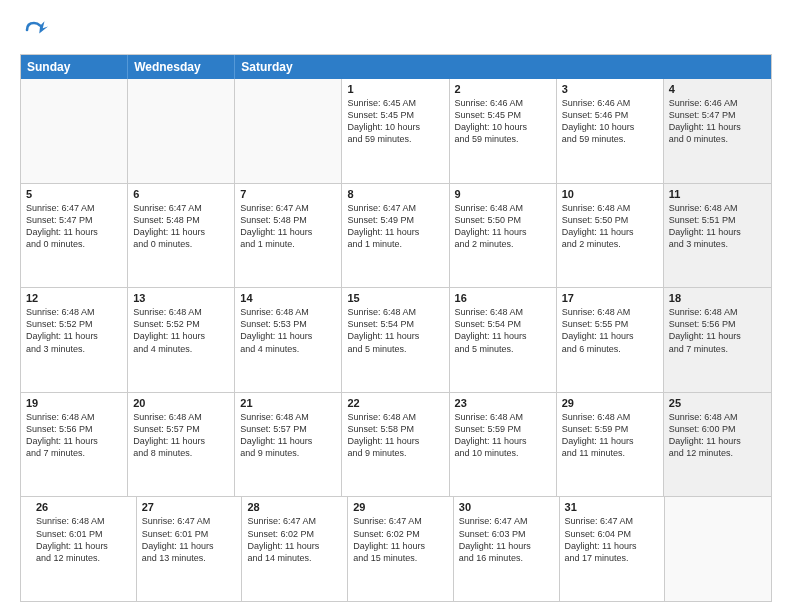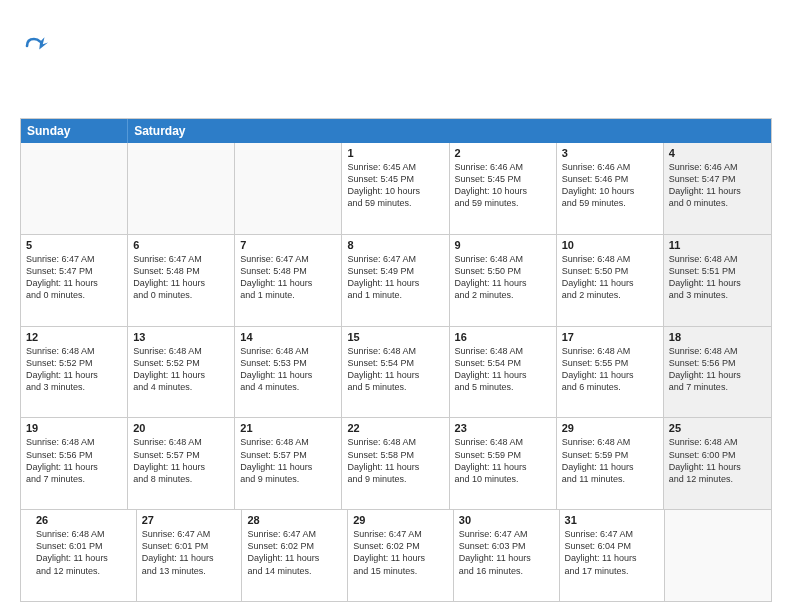--- a/index.html
+++ b/index.html
@@ -6,24 +6,23 @@
     body {
       width: 792px;
       height: 612px;
       font-family: Arial, sans-serif;
       background: #fff;
       overflow: hidden;
     }
     .page {
       width: 792px;
       height: 612px;
-      padding: 32px 20px 10px 20px;
+      padding: 16px 20px 10px 20px;
       display: flex;
       flex-direction: column;
-      gap: 48px;
     }
     .header {
       display: flex;
       justify-content: space-between;
       align-items: flex-start;
       margin-bottom: 10px;
     }
     .logo {
       display: flex;
       align-items: center;
@@ -131,20 +130,21 @@
     </div>
     <div class="title-section">
       <div class="month-title"></div>
       <div class="location"></div>
     </div>
   </div>
 
   <div class="calendar">
     <div class="cal-header">
     <div class="cal-header-cell">Sunday</div>
+        <div class="cal-header-cell">Wednesday</div>
         <div class="cal-header-cell">Saturday</div>
       </div>
     <div class="cal-body">
     <div class="cal-row">
           <div class="cal-cell empty"></div>
           <div class="cal-cell empty"></div>
           <div class="cal-cell empty"></div>
           <div class="cal-cell">
             <div class="day-num">1</div>
             <div class="cell-line">Sunrise: 6:45 AM</div>

